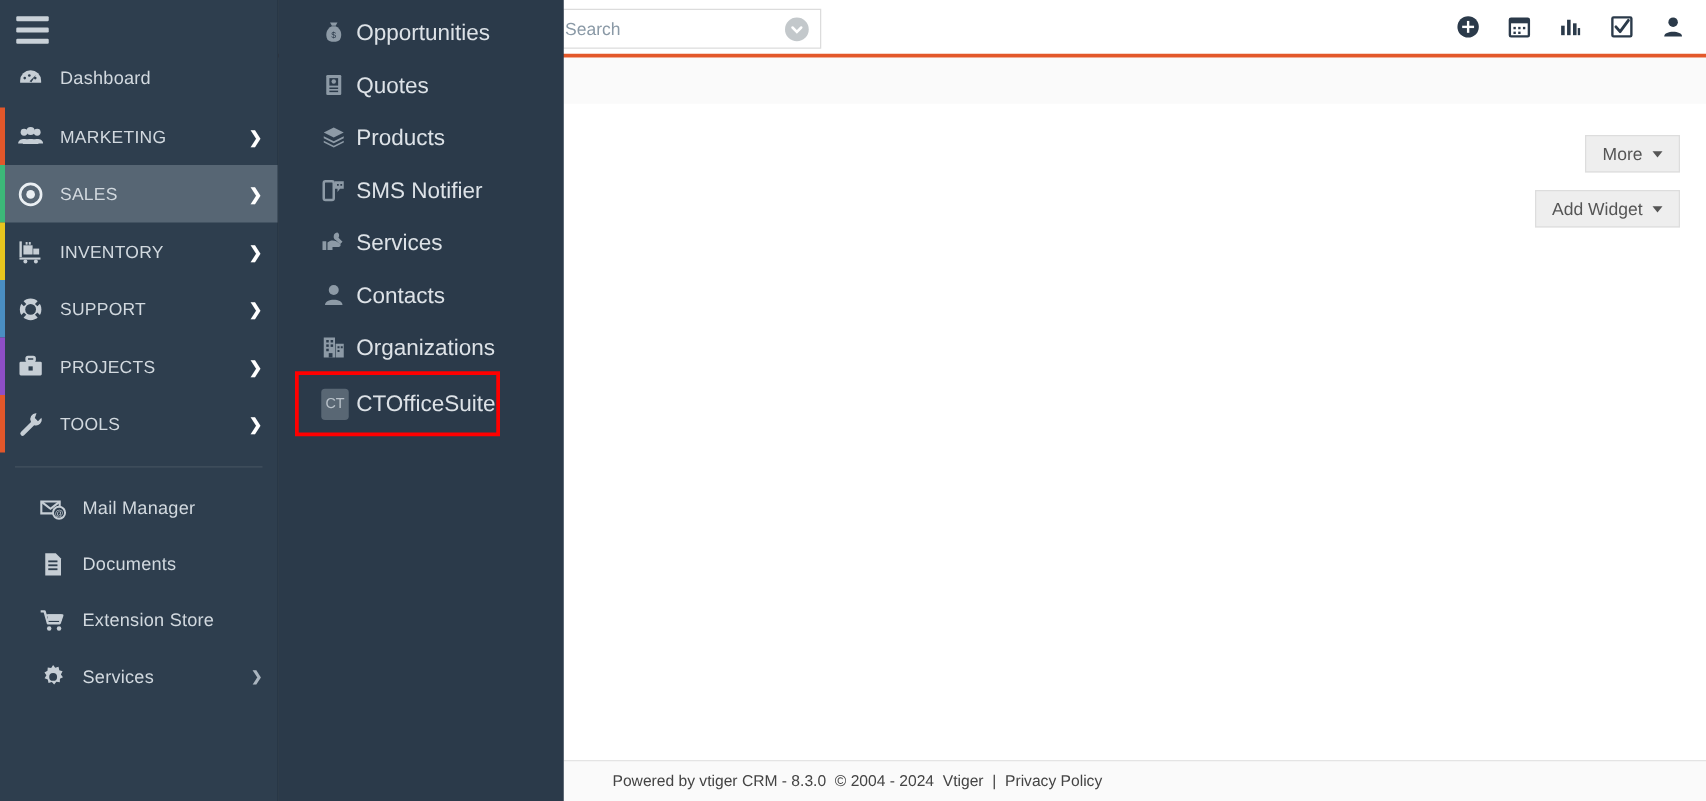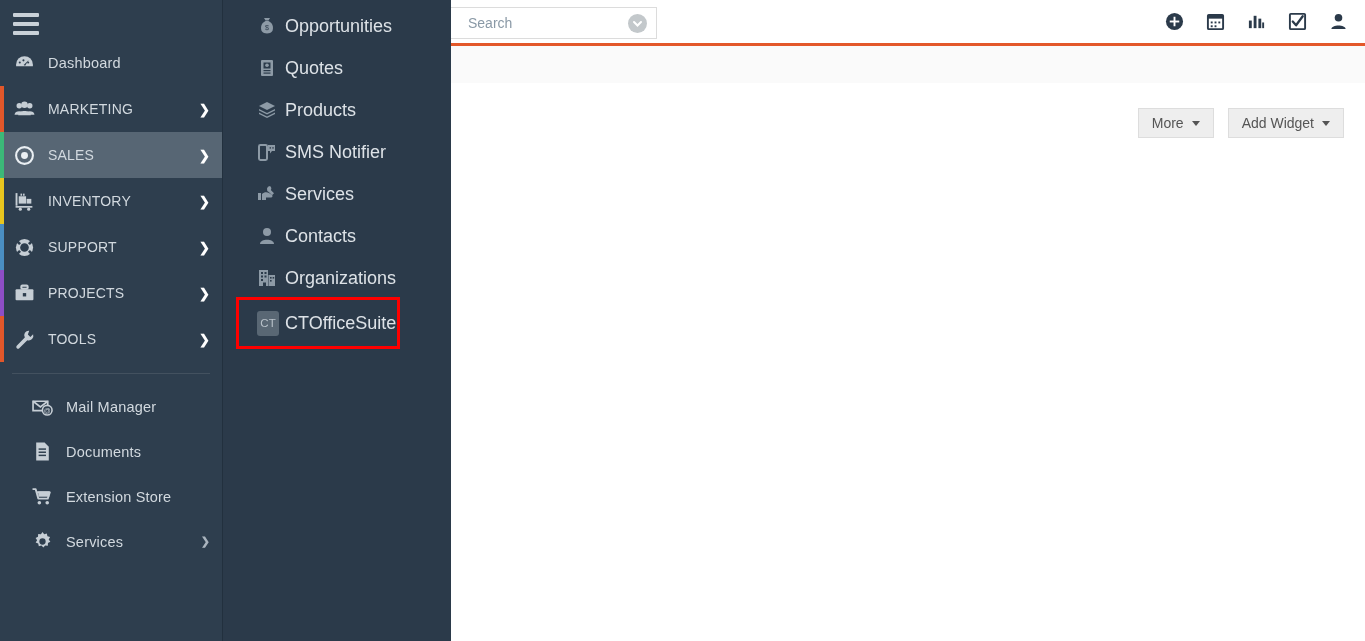--- a/index.html
+++ b/index.html
@@ -27,21 +27,21 @@
     position: absolute; left: 450px; top: 7px;
     width: 207px; height: 32px;
     border: 1px solid #dcdcdc;
     background: #ffffff;
     display: flex; align-items: center;
   }
   #search-input {
     border: 0; outline: 0;
     font-size: 14px;
     color: #7c8a96;
-    padding-left: 17px;
+    padding-left: 1px;
     width: 160px;
     height: 28px;
     background: transparent;
     font-family: "Liberation Sans", sans-serif;
   }
   #search-input::placeholder { color: #8a99a6; }
   .dropdown-circle {
     position: absolute; right: 9px; top: 6px;
     width: 19px; height: 19px; border-radius: 50%;
     background: #c3c8cb;
@@ -68,21 +68,21 @@
     background: #ffffff;
   }
   #subheader-strip {
     position: absolute; left: 0; top: 0;
     width: 914px; height: 38px;
     background: #fafafa;
     border-bottom: 1px solid #ffffff;
   }
   #btn-col {
     position: absolute; right: 21px; top: 62px;
-    display: flex; flex-direction: row; align-items: flex-end; gap: 14px;
+    display: flex; flex-direction: column; align-items: flex-end; gap: 14px;
   }
   .gbtn {
     background: #eeeeee;
     border: 1px solid #dddddd;
     color: #555555;
     font-size: 14px;
     font-family: "Liberation Sans", sans-serif;
     padding: 7px 13px;
     cursor: pointer;
     display: inline-flex; align-items: center; gap: 8px;
@@ -271,20 +271,23 @@
         <span>More</span>
         <span class="caret"></span>
       </button>
       <button class="gbtn">
         <span>Add Widget</span>
         <span class="caret"></span>
       </button>
     </div>
   </div>
 
+  <div id="footer">
+    <div id="footer-text"><span>Powered by vtiger CRM - 8.3.0  © 2004 - 2024  Vtiger  |  </span><a href="#">Privacy Policy</a></div>
+  </div>
 
   <div id="submenu">
 
     <div class="sub-item">
       <span class="sub-icon">
         <svg width="20" height="20" viewBox="0 0 20 20">
             <path d="M7 2 h6 l-1.5 2.5 h-3 Z" fill="#8d9aa6"></path>
             <path d="M8.5 5 C4 7 3 12 5 15.5 C6.5 18 13.5 18 15 15.5 C17 12 16 7 11.5 5 Z" fill="#8d9aa6"></path>
             <text x="10" y="14" font-size="7" fill="#2b3a4a" text-anchor="middle" font-family="sans-serif">$</text>
           </svg>

